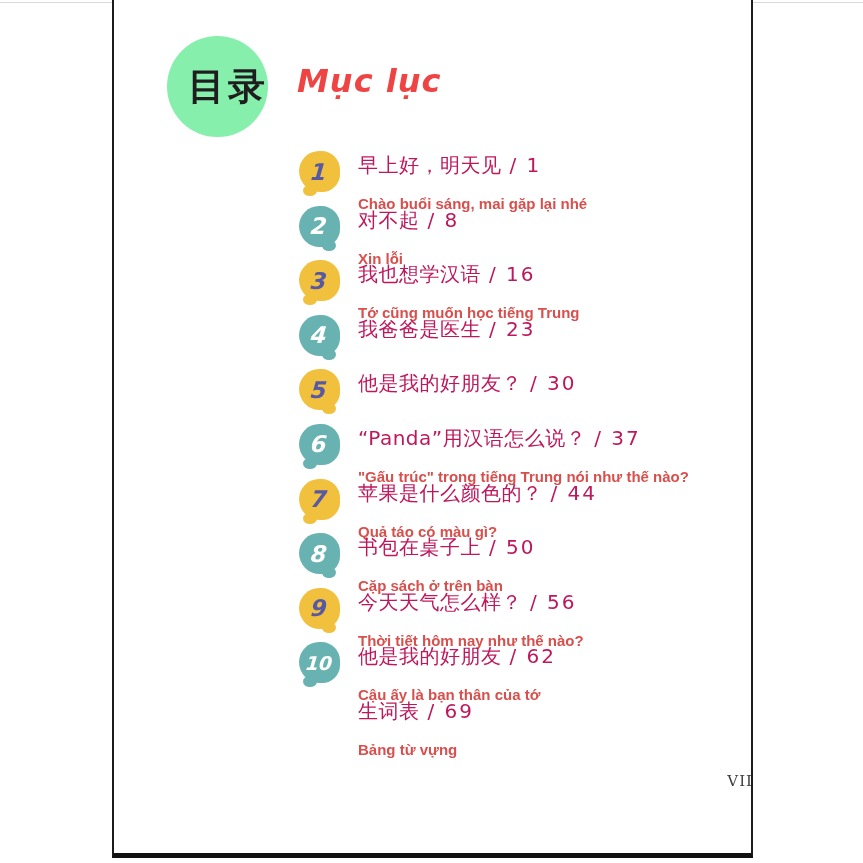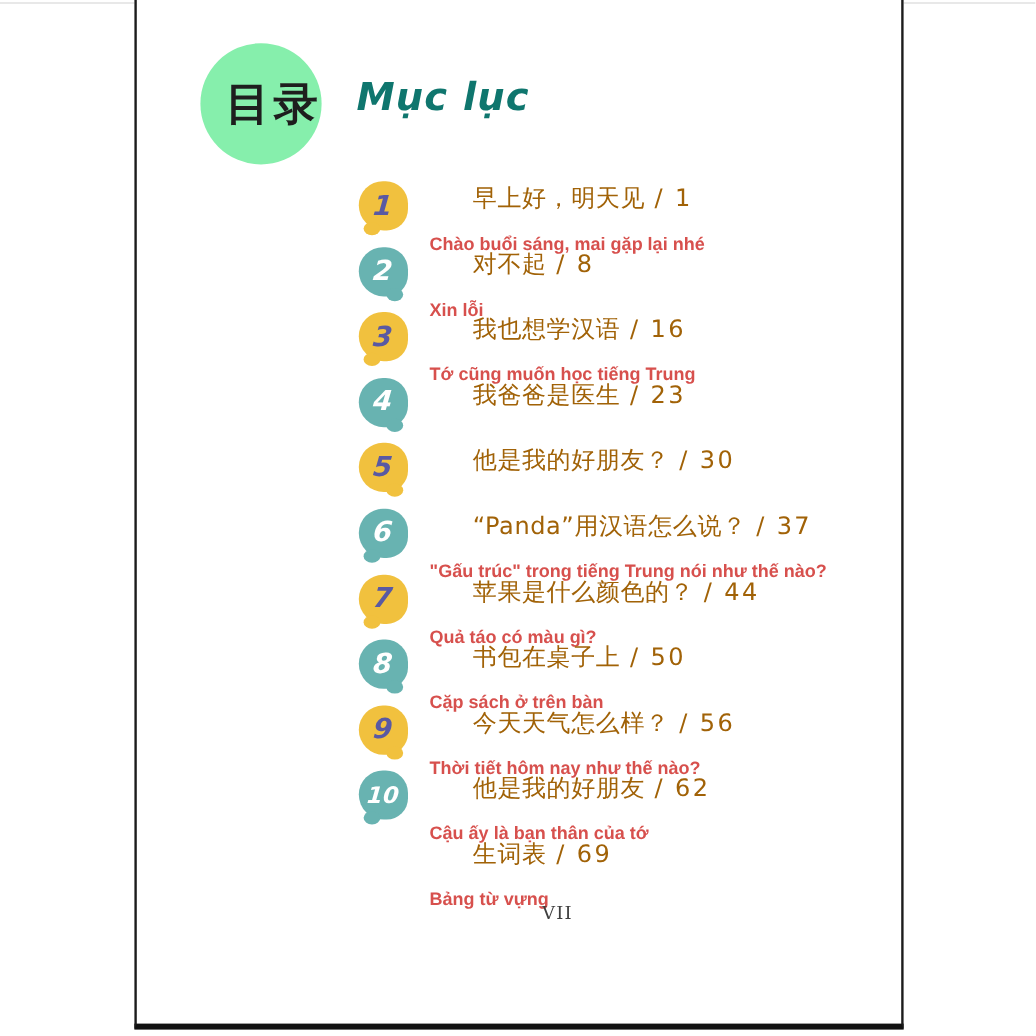--- a/index.html
+++ b/index.html
@@ -34,21 +34,21 @@
   .title-zh {
     font-family: "DejaVu Serif", serif;
     font-size: 37px; color: #1e1e1e;
     letter-spacing: 3px; padding-left: 3px;
     font-weight: bold;
   }
   .title-vi {
     position: absolute; left: 297px; top: 62px;
     font-family: "DejaVu Sans", sans-serif;
     font-style: italic; font-weight: bold;
-    font-size: 32px; color: #0f766e;
+    font-size: 32px; color: #ef4444;
     letter-spacing: 1px;
   }
   .toc {
     position: absolute; left: 299px; top: 151px;
   }
   .row {
     display: flex; align-items: flex-start;
     height: 54.6px; box-sizing: border-box;
   }
   .badge-col { width: 42px; margin-right: 17px; flex: none; }
@@ -69,37 +69,36 @@
   .badge.teal   { background: #68B3B1; color: #ffffff; }
   .badge .num {
     font-style: italic; font-weight: bold;
     font-size: 23px; transform: skewX(-5deg);
     font-family: "DejaVu Sans", sans-serif;
   }
   .badge .num.small { font-size: 19px; }
   .texts { padding-top: 2px; }
   .zh {
     font-family: "DejaVu Sans", "Liberation Sans", sans-serif;
-    font-size: 20px; color: #a16207;
+    font-size: 20px; color: #be185d;
     line-height: 25px; letter-spacing: 0.5px;
     white-space: nowrap;
-    margin-left: 36px;
   }
   .zh .pg { margin-left: 8px; letter-spacing: 2px; }
   .vi {
     font-family: "Liberation Sans", sans-serif;
     font-size: 15px; font-weight: bold;
     color: #D7504D; line-height: 20px; margin-top: 16px;
     white-space: nowrap;
   }
   .footer {
-    position: absolute; left: 112px; top: 752px;
-    width: 641px; text-align: center;
+    position: absolute; left: 112px; top: 772px;
+    width: 641px; text-align: right;
     font-family: "DejaVu Serif", serif;
-    font-size: 15px; color: #3f3f3f; letter-spacing: 1px; padding-left: 32px;
+    font-size: 15px; color: #3f3f3f; letter-spacing: 1px;
   }
 </style>
 </head>
 <body>
 
 <div class="top-hairline"></div>
 <div class="page-frame"></div>
 
 <div class="header-circle">
   <span class="title-zh">目录</span>

